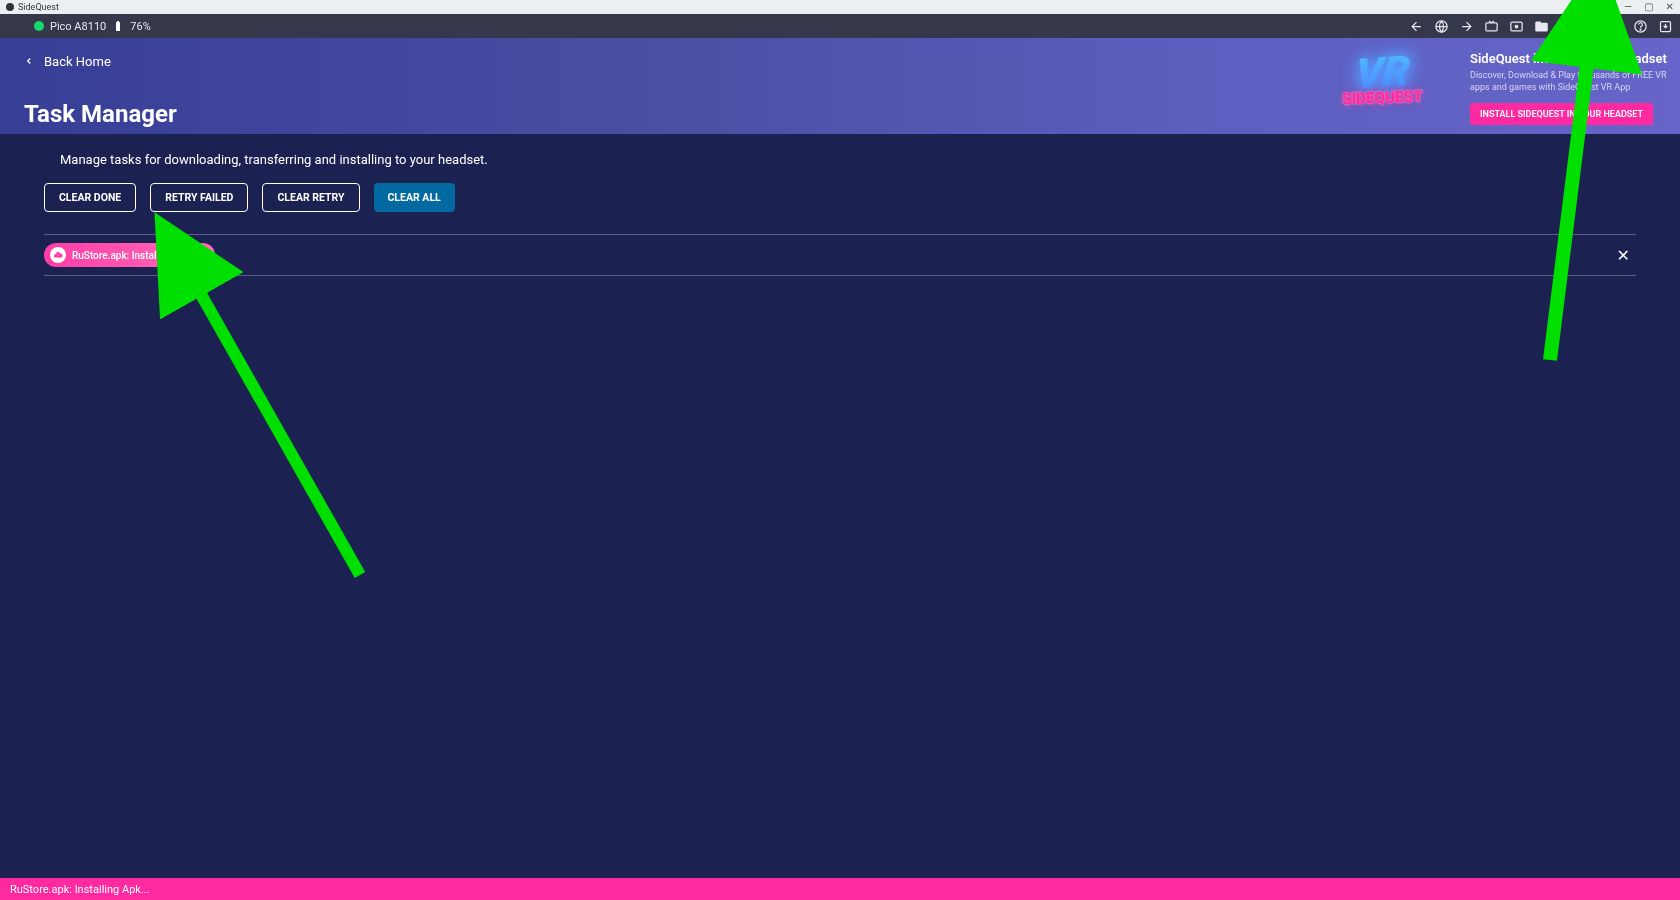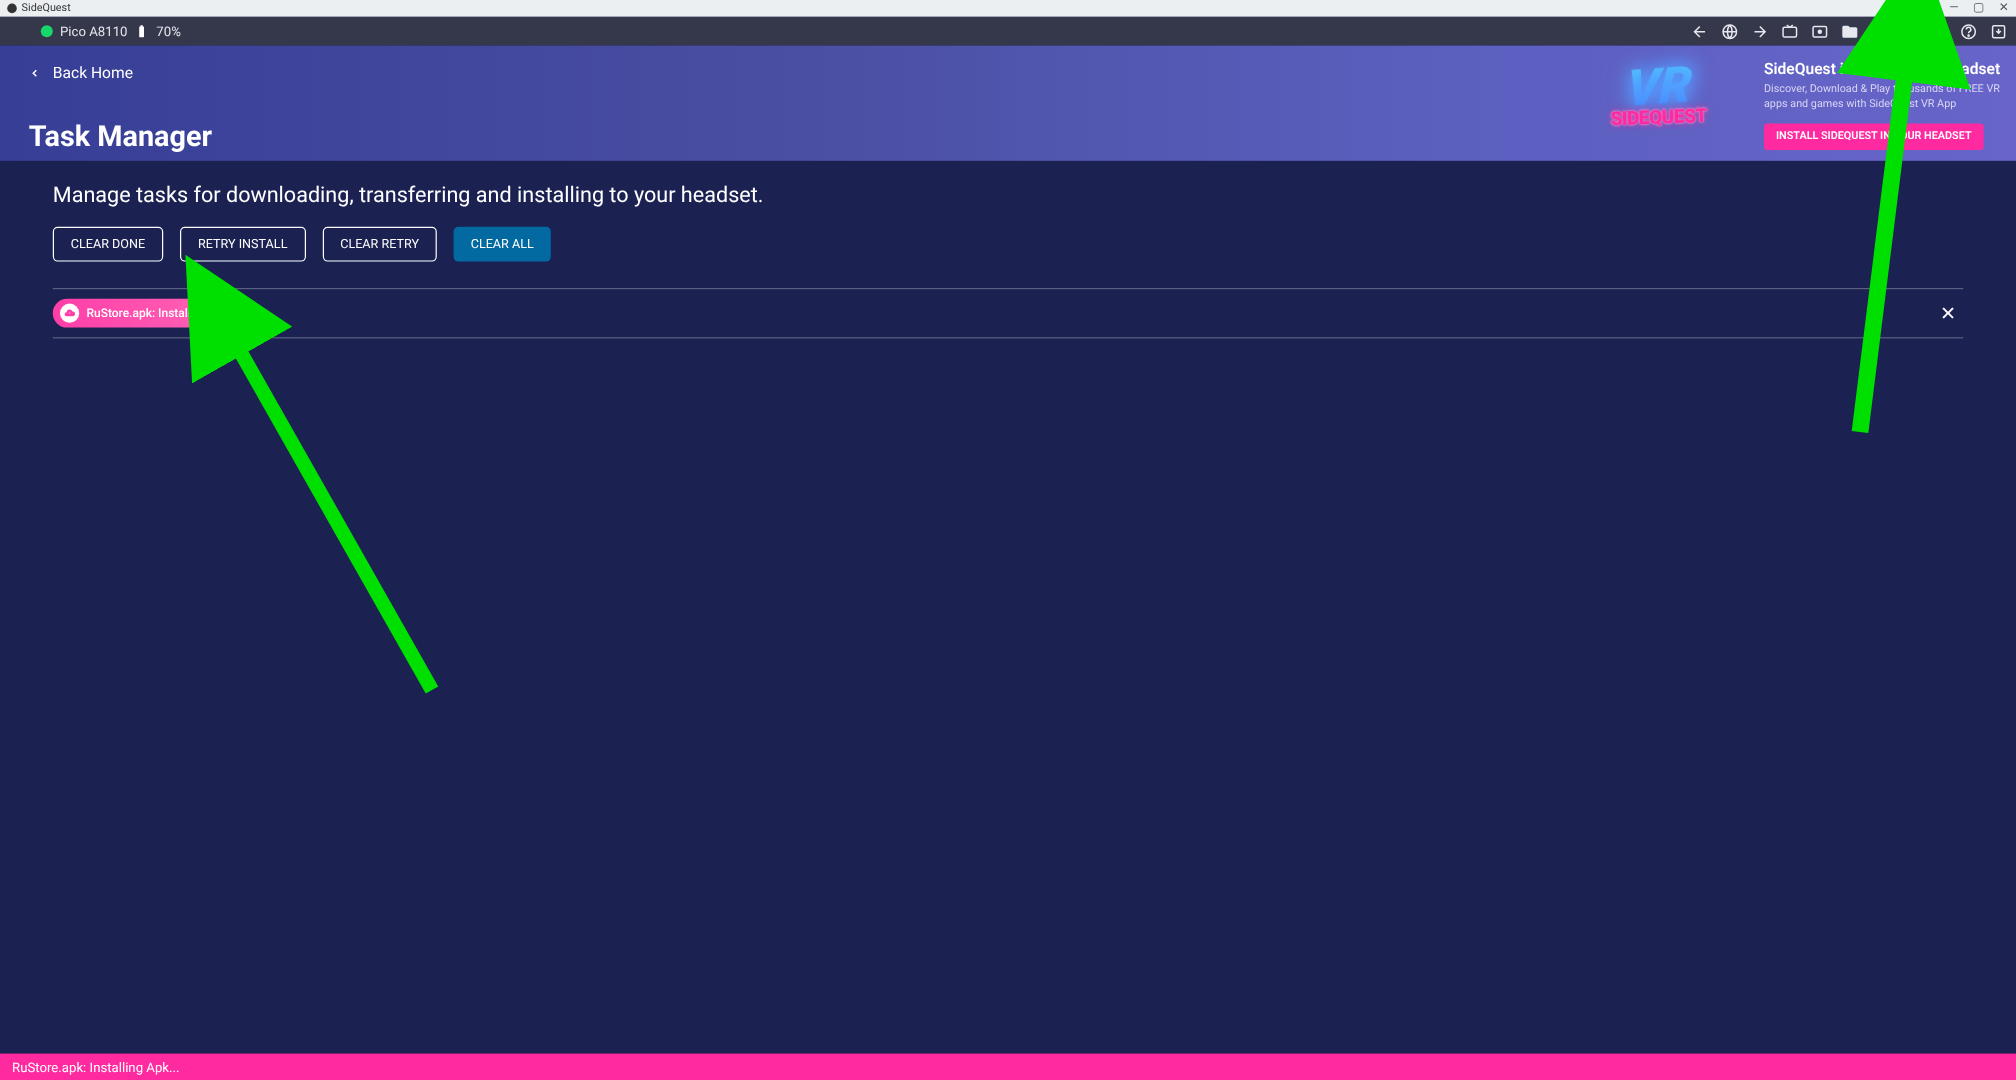--- a/index.html
+++ b/index.html
@@ -30,23 +30,23 @@
 .promo-logo { width: 110px; height: 80px; position: relative; }
 .promo-logo .vr { font-size: 42px; font-weight: 900; font-style: italic; background: linear-gradient(180deg,#53d2ff,#4a7bff); -webkit-background-clip: text; background-clip: text; color: transparent; text-shadow: 0 0 18px rgba(80,150,255,0.8); transform: skewX(-8deg) rotate(-4deg); position:absolute; top:0; left:8px; filter: drop-shadow(0 0 6px #5aa0ff); }
 .promo-logo .sq { position:absolute; top:40px; left:-6px; font-size:16px; font-weight:900; letter-spacing:-0.5px; color:#ff2aa0; text-shadow:0 0 6px #ff2aa0, 0 0 2px #fff; transform: rotate(-2deg); }
 .promo-text { max-width: 200px; }
 .promo-text .headline { font-size: 13px; font-weight: 600; color: #fff; margin-bottom: 4px; }
 .promo-text .sub { font-size: 9px; color: #d6d6f5; line-height:1.3; margin-bottom: 8px; }
 .promo-text .cta { background: #ff2aa0; color:#fff; font-size:9px; font-weight:600; padding: 6px 10px; border-radius: 3px; border:none; cursor:pointer; }
 
 
 .content { padding: 18px 44px; color:#fff; }
-.desc { font-size: 18px; margin-bottom: 16px; }
+.desc { font-size: 13px; margin-bottom: 16px; margin-left: 16px; }
 .button-row { display:flex; gap: 14px; margin-bottom: 22px; }
-.btn { font-size: 10.5px; font-weight:400; padding: 7px 14px; border-radius: 4px; cursor:pointer;text-align:center; }
+.btn { font-size: 10.5px; font-weight:700; padding: 7px 14px; border-radius: 4px; cursor:pointer;text-align:center; }
 .btn.outline { background: transparent; color:#fff; border:1px solid #fff; }
 .btn.solid { background: #0369a1; color:#fff; border:none; }
 
 .task-list { border-top: 1px solid #5a5f80; }
 .task-row { display:flex; align-items:center; justify-content:space-between; padding: 8px 0; border-bottom: 1px solid #5a5f80; }
 .task-chip { display:flex; align-items:center; gap:6px; background: linear-gradient(90deg,#ff3ea8,#ff6bb8); color:#fff; font-size:10px; font-weight:500; padding: 4px 14px 4px 6px; border-radius: 999px; }
 .task-chip .dl-icon { width:16px; height:16px; background:#fff; border-radius:50%; display:flex; align-items:center; justify-content:center; }
 .task-chip .dl-icon svg { width:10px; height:10px; fill:#ff3ea8; }
 .close-x { color:#fff; font-size:16px; cursor:pointer; padding: 0 6px; }
 
@@ -74,21 +74,21 @@
 
 <div class="topbar">
   <div class="left">
     <span class="status-dot"></span>
     <span>Pico A8110</span>
     <span class="battery-icon">
       <svg viewBox="0 0 24 24" width="12" height="12" fill="#fff">
           <path d="M15 4h-1V2h-4v2H9a1 1 0 0 0-1 1v16a1 1 0 0 0 1 1h6a1 1 0 0 0 1-1V5a1 1 0 0 0-1-1z"></path>
         </svg>
     </span>
-    <span>70%</span>
+    <span>76%</span>
   </div>
   <div class="right">
     <span class="icon-btn">
         <svg viewBox="0 0 24 24" fill="none" stroke="#e7e7f0" stroke-width="2">
           <path d="M19 12H5m7-7-7 7 7 7"></path>
         </svg>
       </span>
     <span class="icon-btn">
         <svg viewBox="0 0 24 24" fill="none" stroke="#e7e7f0" stroke-width="2">
           <circle cx="12" cy="12" r="9"></circle>
@@ -172,21 +172,21 @@
       <div class="sub">Discover, Download &amp; Play thousands of FREE VR apps and games with SideQuest VR App</div>
       <button class="cta">INSTALL SIDEQUEST IN YOUR HEADSET</button>
     </div>
   </div>
 </div>
 
 <div class="content">
   <div class="desc">Manage tasks for downloading, transferring and installing to your headset.</div>
   <div class="button-row">
     <button class="btn outline">CLEAR DONE</button>
-    <button class="btn outline">RETRY INSTALL</button>
+    <button class="btn outline">RETRY FAILED</button>
     <button class="btn outline">CLEAR RETRY</button>
     <button class="btn solid">CLEAR ALL</button>
   </div>
   <div class="task-list">
     <div class="task-row">
       <div class="task-chip">
         <span class="dl-icon">
           <svg viewBox="0 0 24 24">
               <path d="M19 18H6a4 4 0 0 1 0-8 6 6 0 0 1 11.6-1.5A4.5 4.5 0 0 1 19 18zM12 8v5m-2-2 2 2 2-2"></path>
             </svg>

